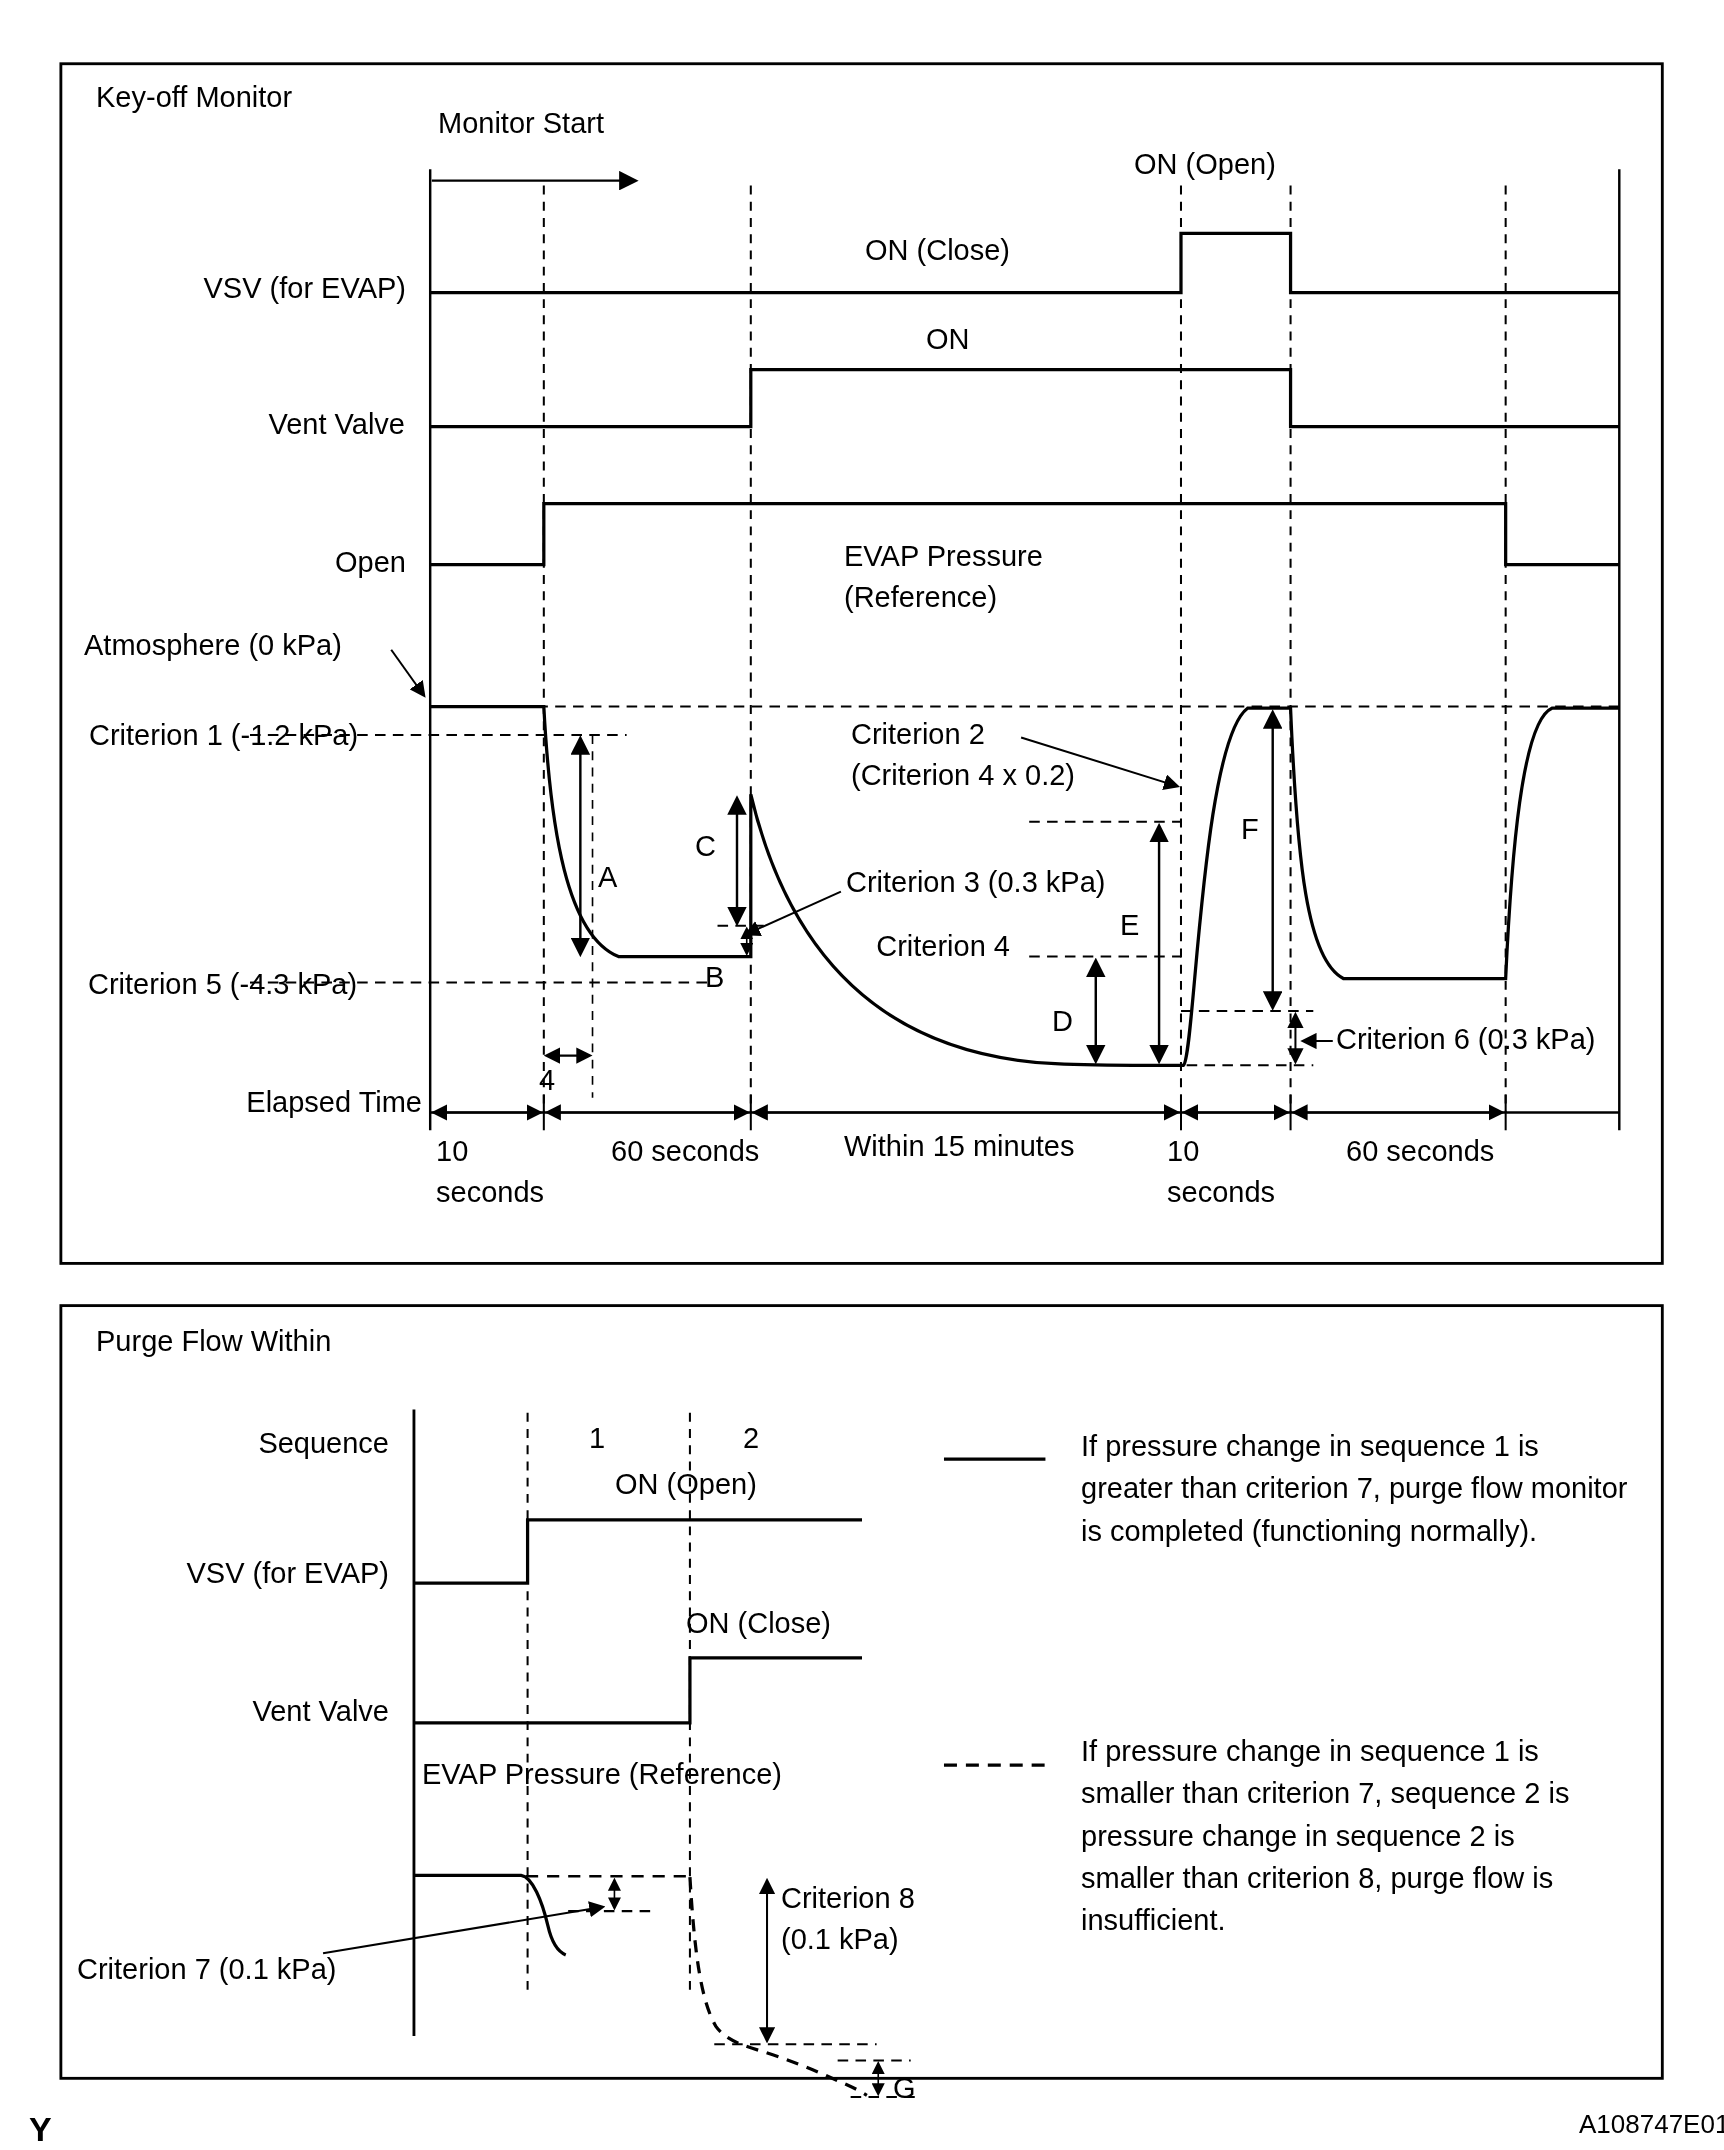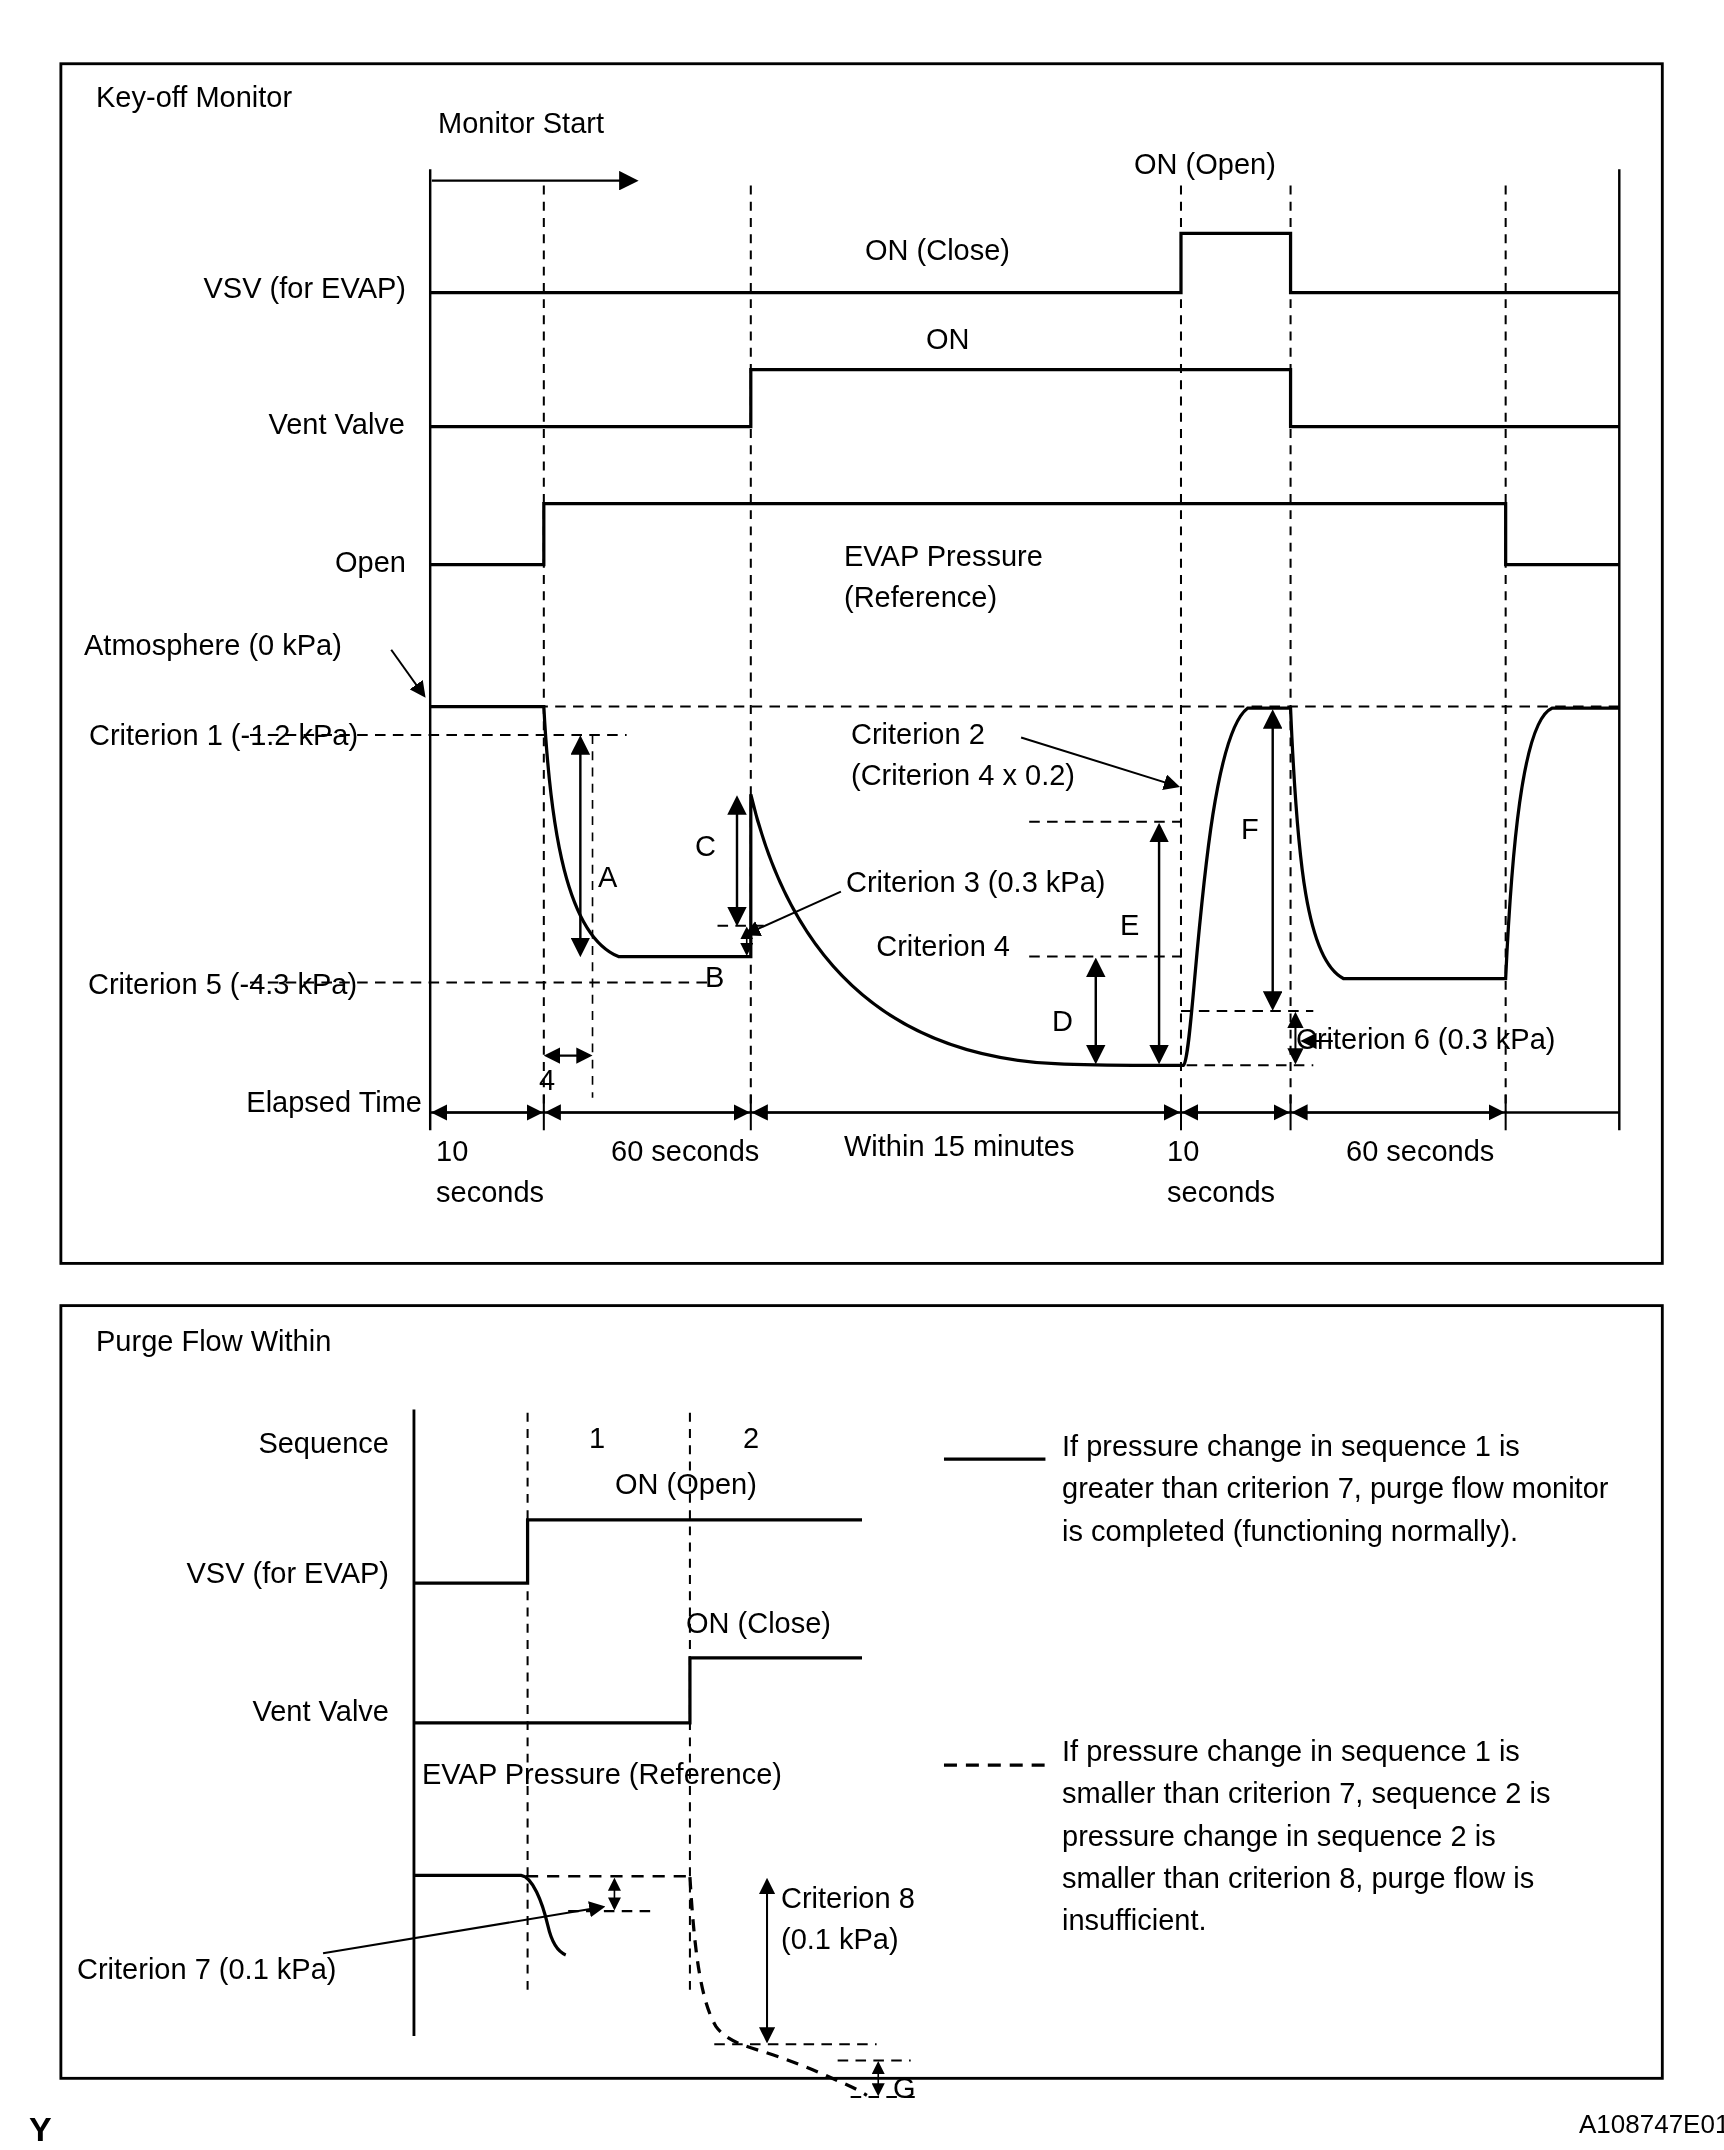--- a/index.html
+++ b/index.html
@@ -2,21 +2,21 @@
 <html style="font-size:13px"><head>
 <meta charset="utf-8">
 <style>
   html,body{margin:0;padding:0;}
   body{width:1724px;height:2151px;position:relative;background:#fff;color:#000;
        font-family:"Liberation Sans",sans-serif;overflow:hidden;}
   svg.linework{position:absolute;left:0;top:0;}
   .lbl{position:absolute;font-size:29px;line-height:1.4;white-space:pre-line;color:#000;}
   .c{}
   .r{text-align:right;}
-  .legend{line-height:1.46;}
+  .legend{line-height:1.46;margin-left:19px;}
   .fid{font-size:26px;}
   .pgmark{font-size:34px;font-weight:bold;}
 </style>
 </head>
 <body>
 
 <svg class="linework" width="1724" height="2151" viewBox="0 0 2124 2649">
   <defs>
     <marker id="ae" viewBox="0 0 10 10" refX="8" refY="5" markerWidth="8" markerHeight="8" orient="auto">
       <path d="M0,0 L10,5 L0,10 Z" fill="#000"></path>
@@ -175,21 +175,21 @@
 <div class="lbl r" style="left:284px;top:542px;width:122px">Open</div>
 <div class="lbl c" style="left:844px;top:536px;width:244px">EVAP Pressure
 (Reference)</div>
 <div class="lbl" style="left:84px;top:625px">Atmosphere (0 kPa)</div>
 <div class="lbl" style="left:89px;top:715px">Criterion 1 (-1.2 kPa)</div>
 <div class="lbl" style="left:851px;top:714px">Criterion 2
 (Criterion 4 x 0.2)</div>
 <div class="lbl" style="left:846px;top:862px">Criterion 3 (0.3 kPa)</div>
 <div class="lbl r" style="left:852px;top:926px;width:158px">Criterion 4</div>
 <div class="lbl" style="left:88px;top:964px">Criterion 5 (-4.3 kPa)</div>
-<div class="lbl" style="left:1296px;top:1019px">Criterion 6 (0.3 kPa)</div>
+<div class="lbl" style="left:1336px;top:1019px">Criterion 6 (0.3 kPa)</div>
 <div class="lbl r" style="left:235px;top:1082px;width:187px">Elapsed Time</div>
 
 <div class="lbl" style="left:598px;top:857px">A</div>
 <div class="lbl" style="left:705px;top:957px">B</div>
 <div class="lbl" style="left:695px;top:826px">C</div>
 <div class="lbl" style="left:1052px;top:1001px">D</div>
 <div class="lbl" style="left:1120px;top:905px">E</div>
 <div class="lbl" style="left:1241px;top:809px">F</div>
 <div class="lbl c" style="left:539px;top:1060px;width:36px">4</div>
 

